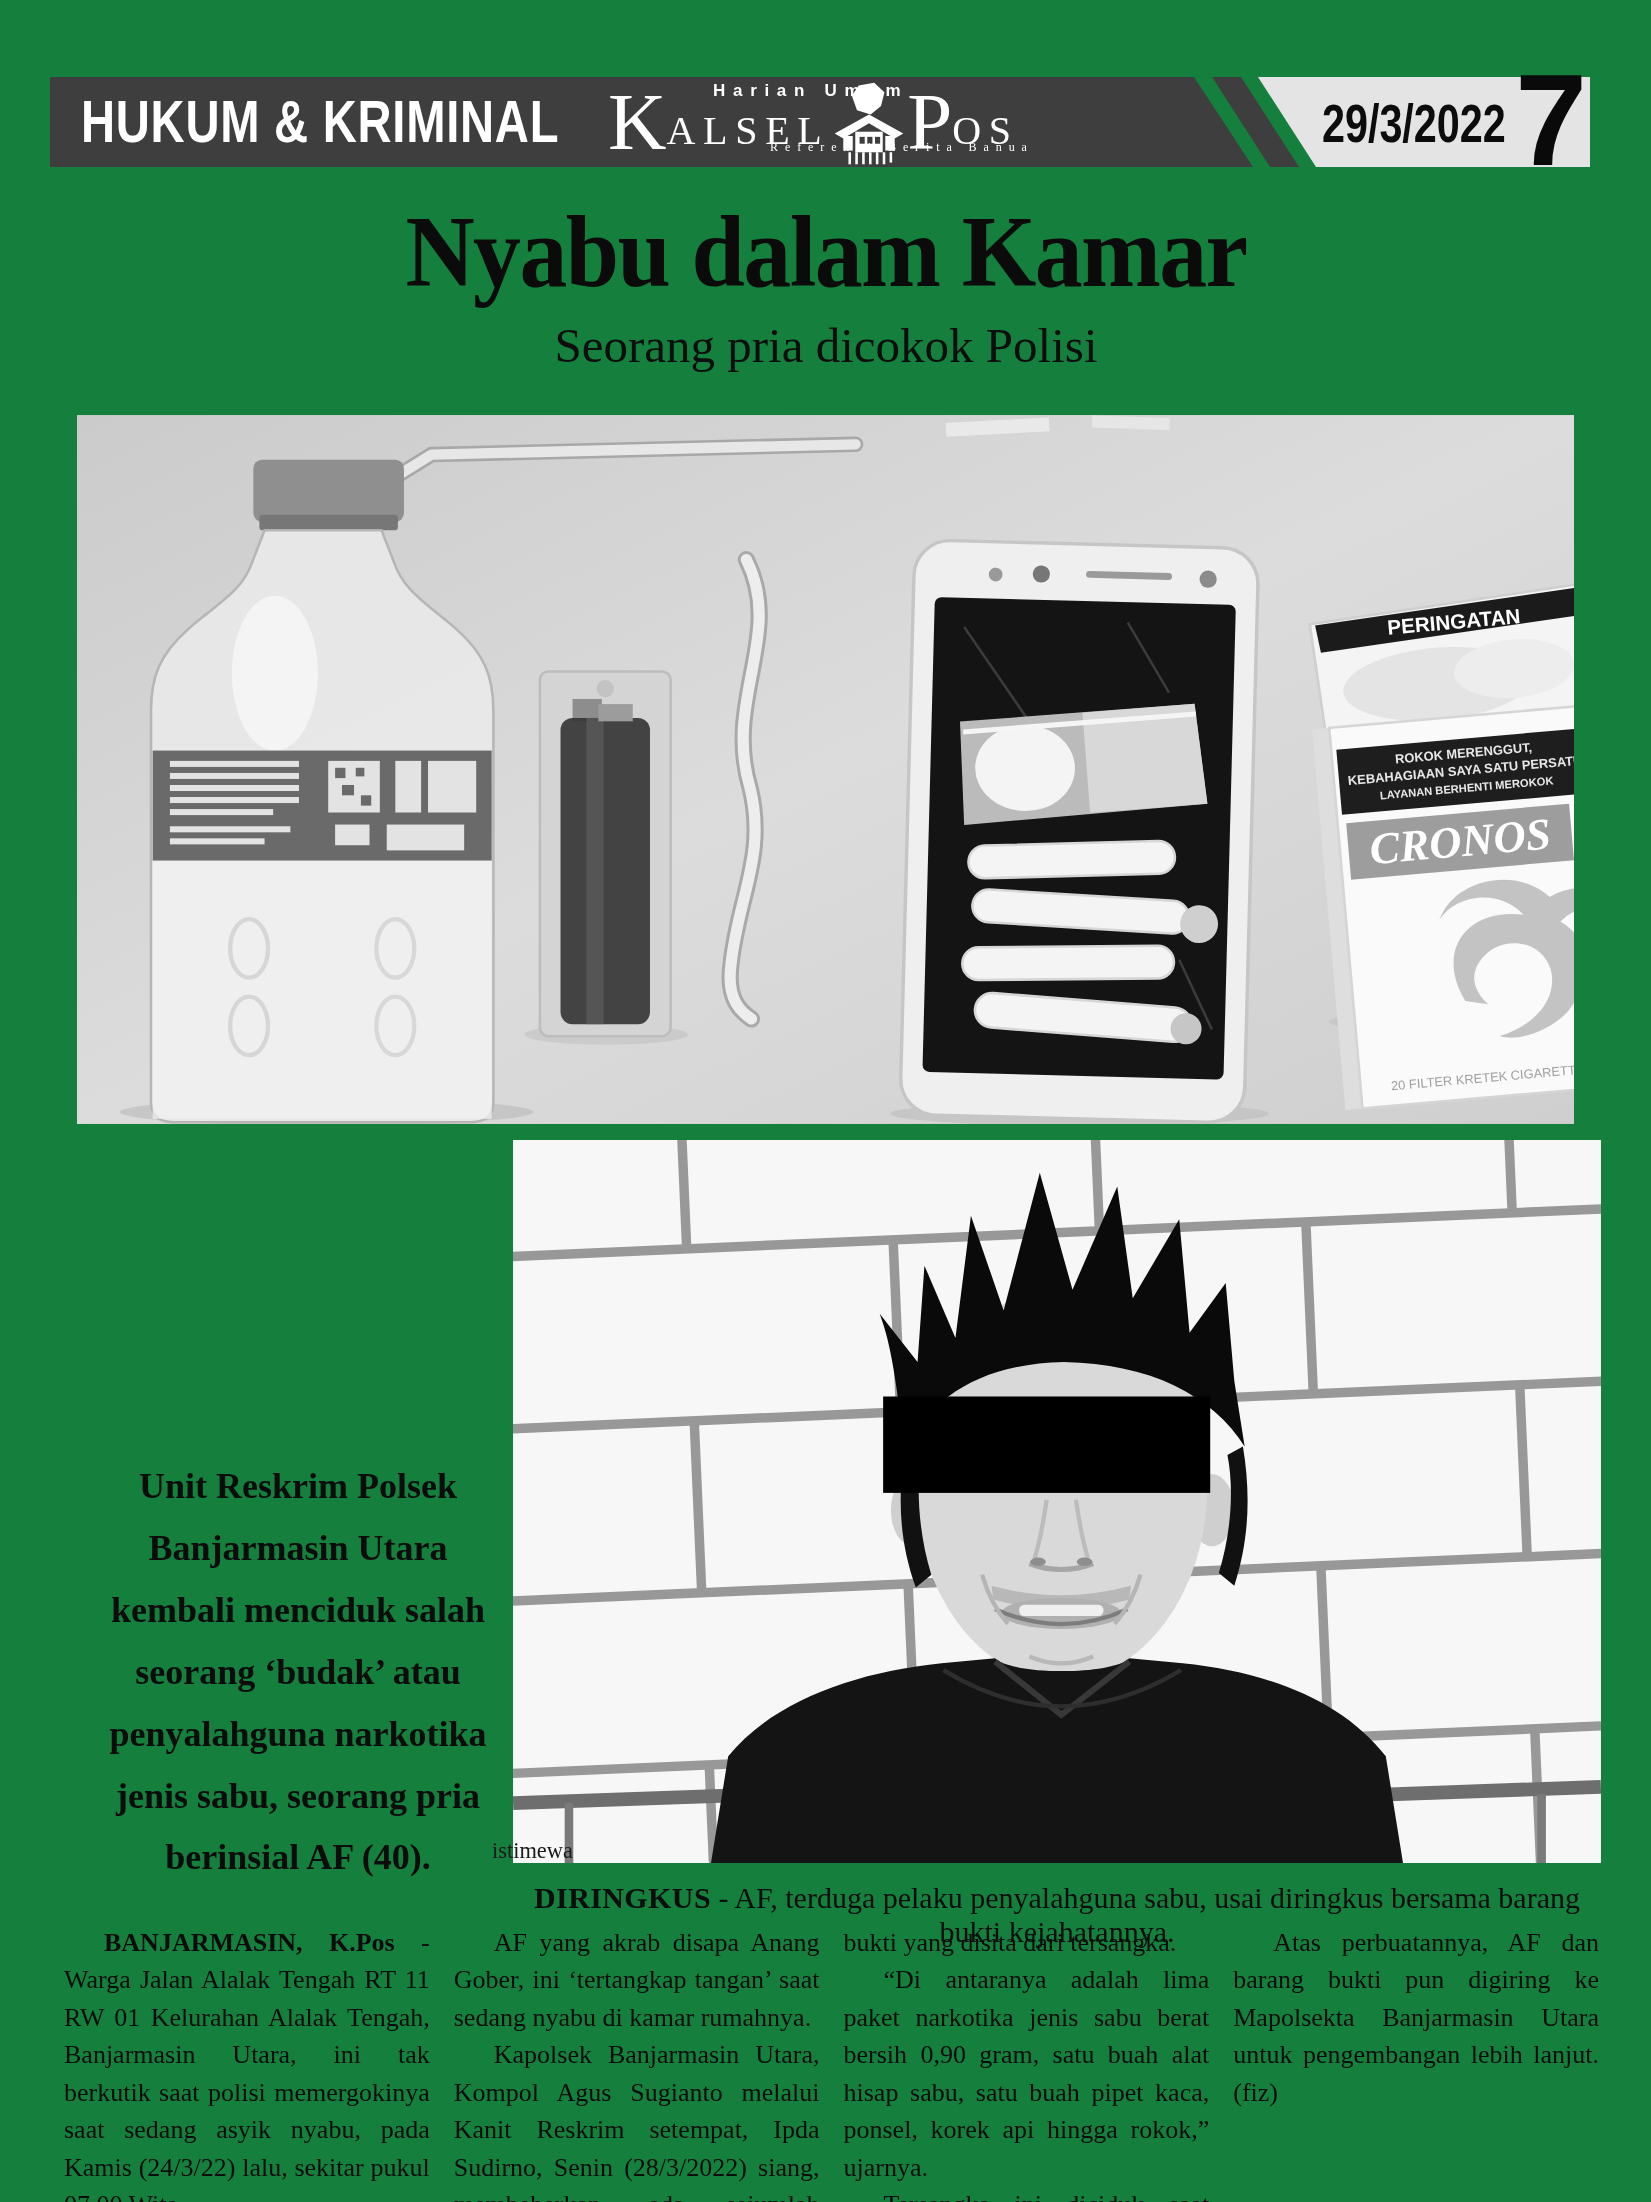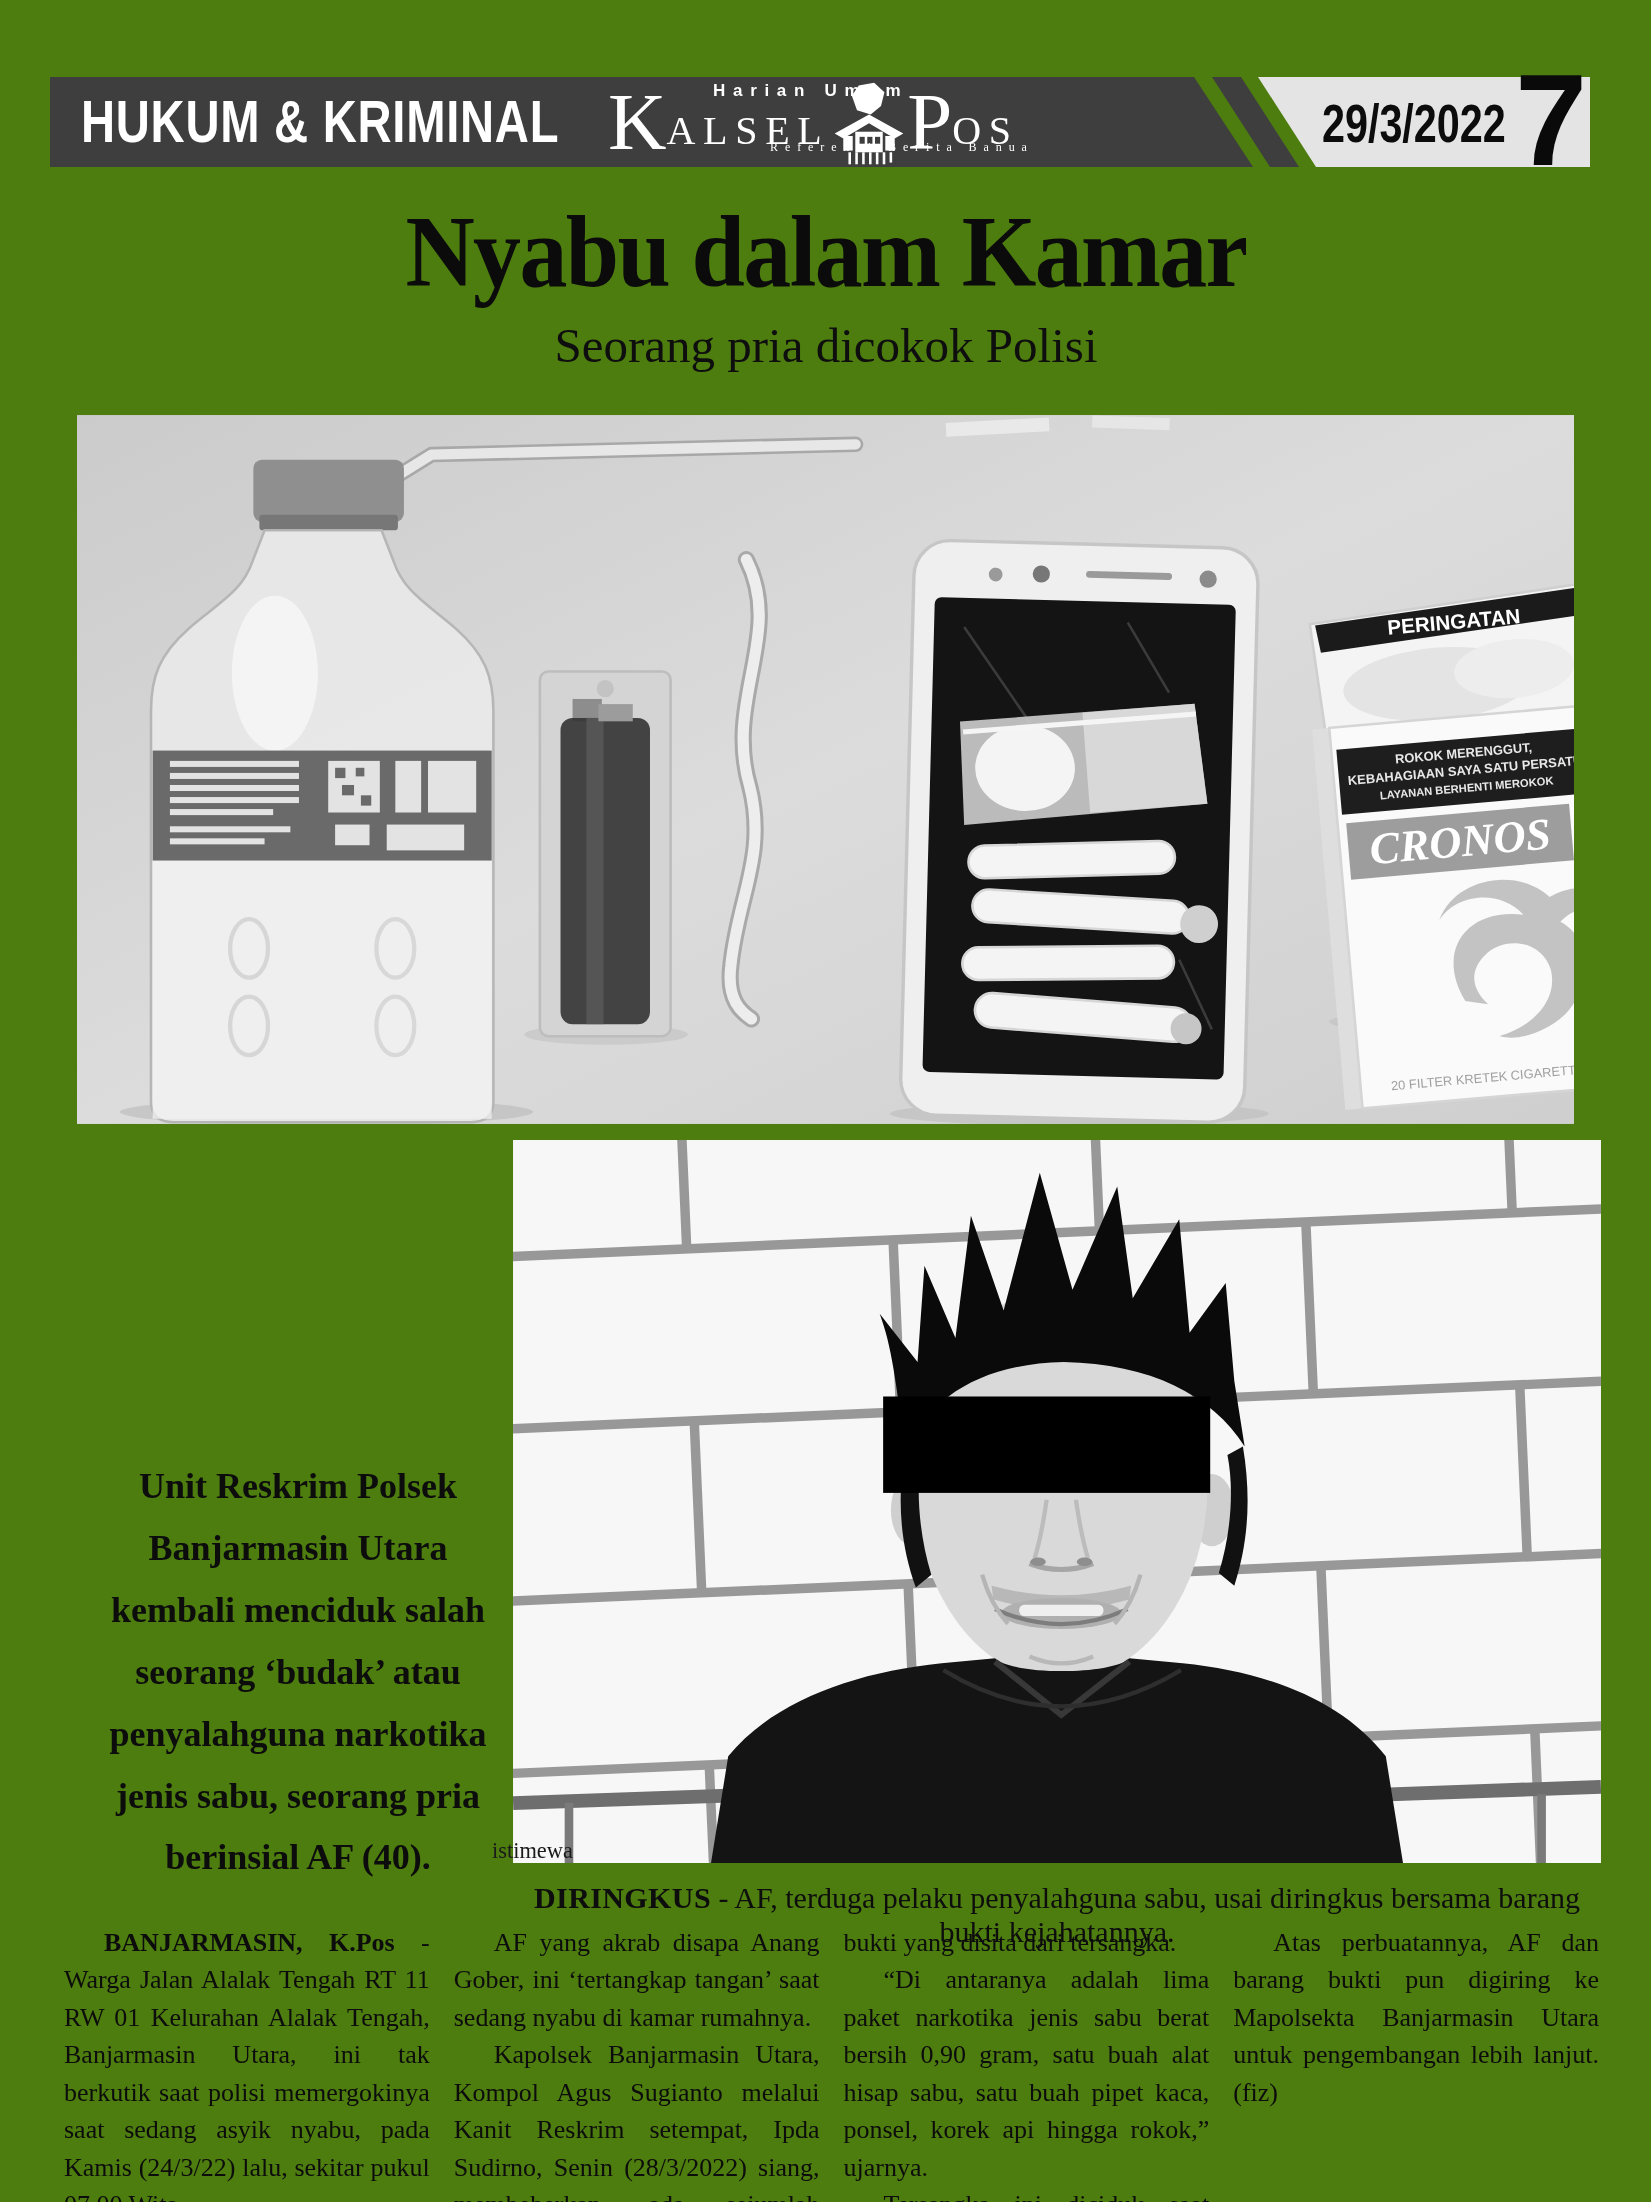--- a/index.html
+++ b/index.html
@@ -1,16 +1,16 @@
 <!DOCTYPE html>
 <html style="font-size:13.8px"><head>
 <meta charset="utf-8">
 <style>
   html,body{margin:0;padding:0;background:#ffffff;}
-  .page{position:relative;width:1652px;height:2203px;background:#4d7c0f;overflow:hidden;
+  .page{position:relative;width:1652px;height:2203px;background:#15803d;overflow:hidden;
         font-family:"Liberation Serif",serif;color:#111;}
 
   
   .header{position:absolute;left:50px;top:77px;width:1540px;height:90px;}
   .band{position:absolute;inset:0;background:#3e3e3e;
         clip-path:polygon(0 0,1144px 0,1203px 100%,0 100%);}
   .stripe{position:absolute;inset:0;background:#3e3e3e;
         clip-path:polygon(1162px 0,1191px 0,1249px 100%,1220px 100%);}
   .panel{position:absolute;inset:0;background:#e4e4e4;
         clip-path:polygon(1208px 0,100% 0,100% 100%,1266px 100%);}

